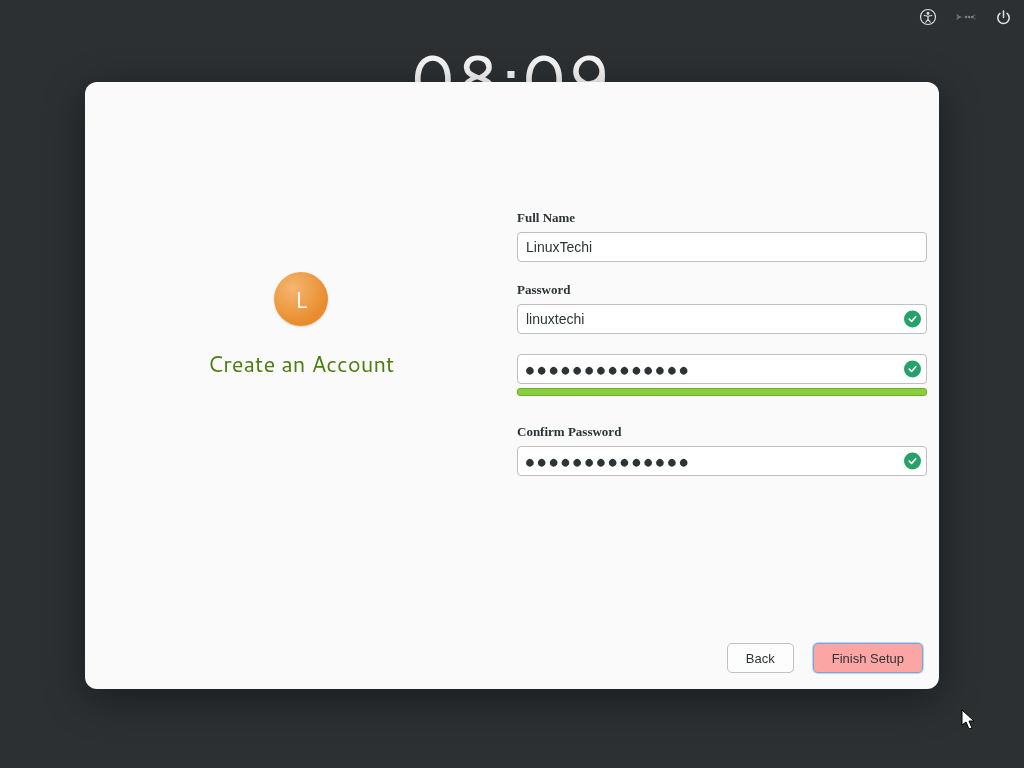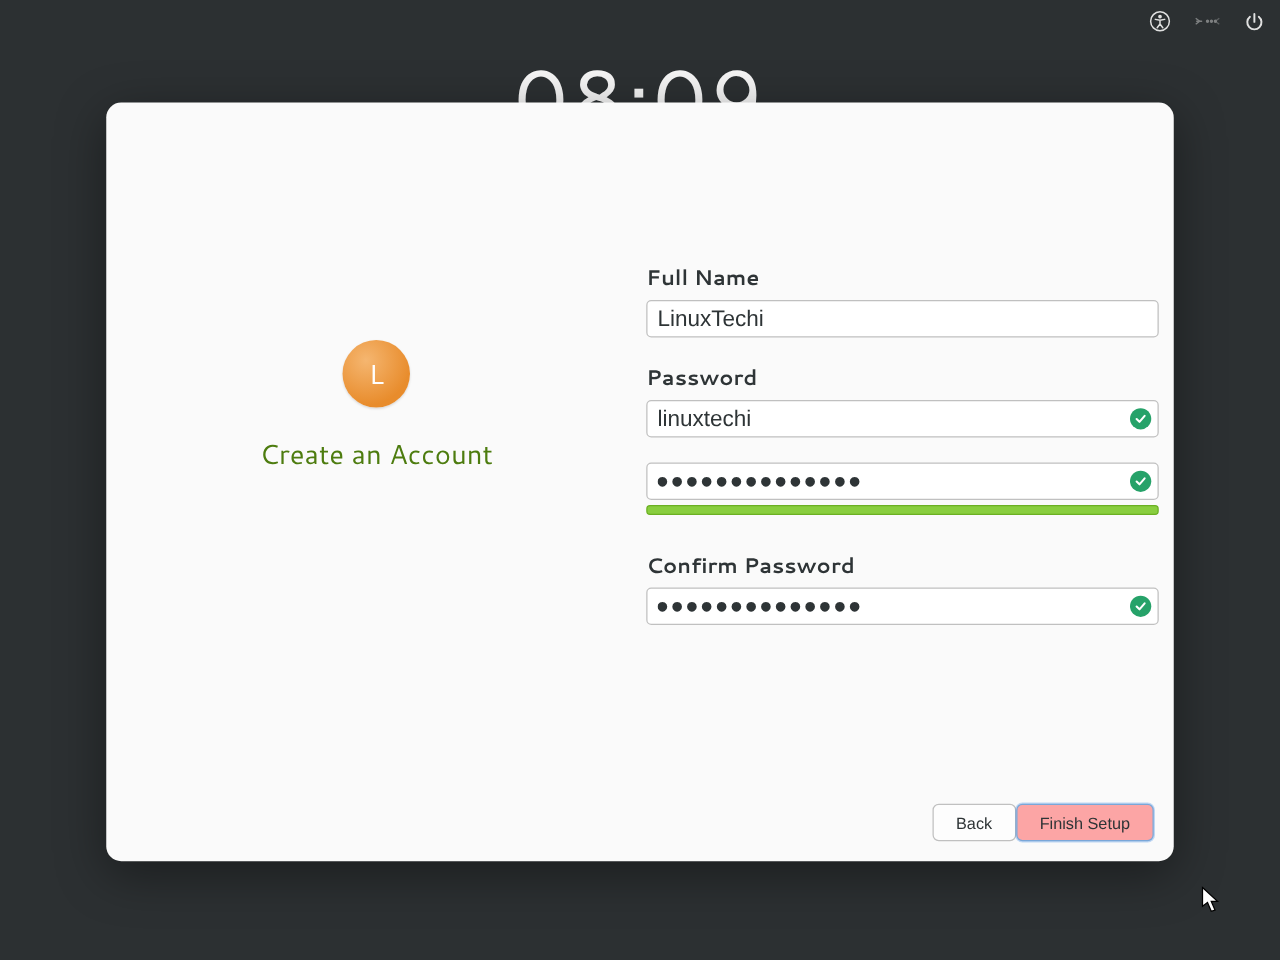--- a/index.html
+++ b/index.html
@@ -93,39 +93,40 @@
       flex: 1;
       padding-top: 128px;
       padding-right: 12px;
     }
     
     .form-group {
       margin-bottom: 20px;
     }
     
     .label {
-      font-size: 17px;
+      font-size: 13px;
       font-weight: 700;
       color: #2e3436;
       display: block;
       margin-bottom: 6px;
+      font-family: Liberation Serif, serif;
     }
     
     .input-wrapper {
       position: relative;
       width: 410px;
     }
     
     .text-input {
       width: 100%;
       height: 30px;
       border: 1px solid #c0c0c0;
       border-radius: 4px;
       padding: 0 34px 0 8px;
-      font-size: 18px;
+      font-size: 14px;
       color: #2e3436;
       background: #fff;
       outline: none;
     }
     
     .password-dots {
       font-family: monospace;
       letter-spacing: 4px;
       font-size: 13px;
     }
@@ -156,21 +157,21 @@
       border: 1px solid #6bb022;
       border-radius: 3px;
       margin-top: 4px;
     }
     
     .button-row {
       position: absolute;
       bottom: 16px;
       right: 16px;
       display: flex;
-      gap: 0;
+      gap: 19px;
     }
     
     .btn {
       height: 30px;
       padding: 0 18px;
       border: 1px solid #c0c0c0;
       border-radius: 5px;
       background: #fdfdfd;
       font-size: 13px;
       color: #2e3436;

